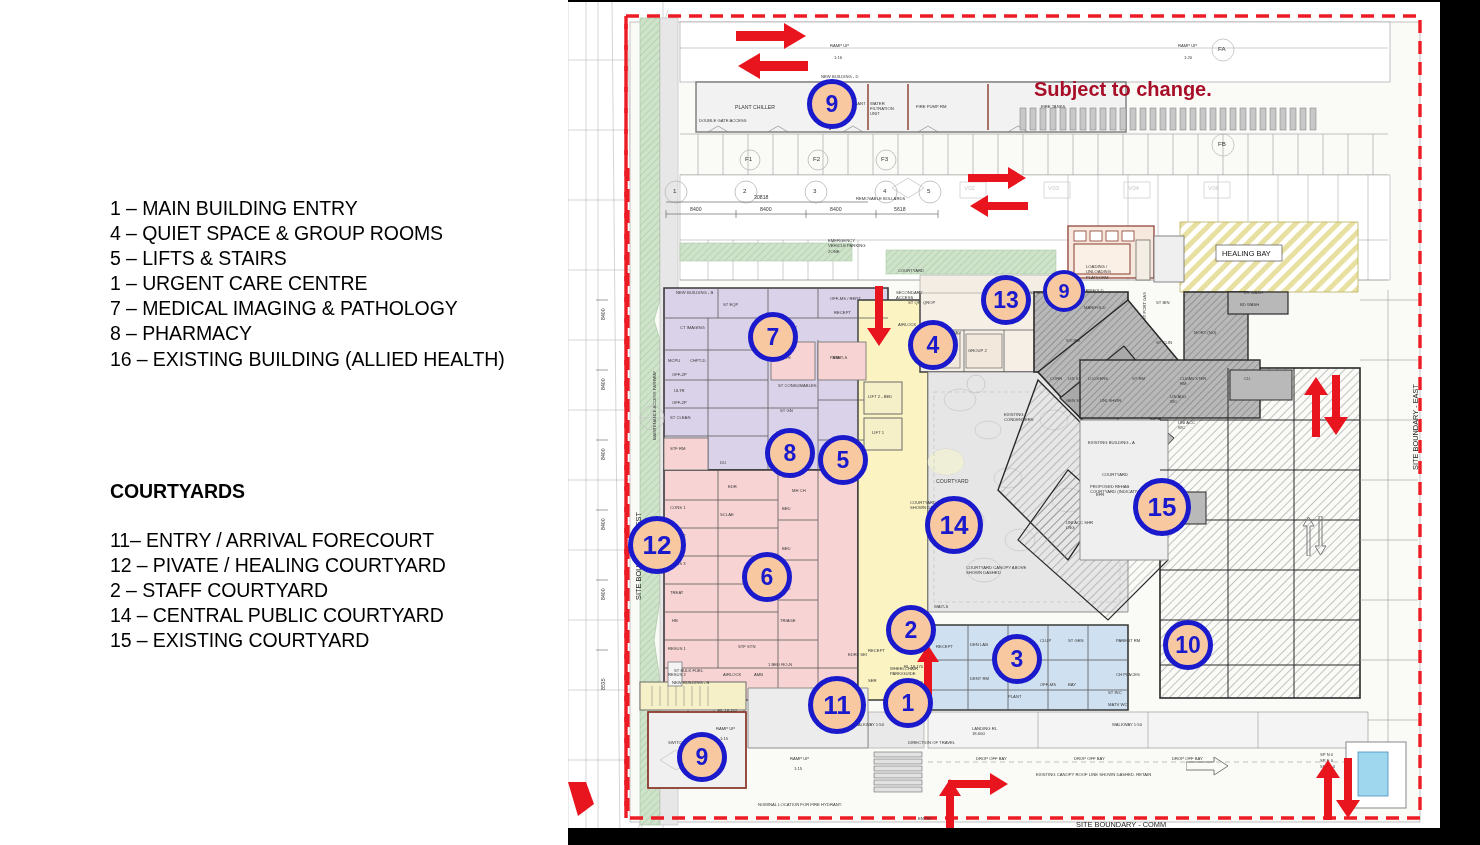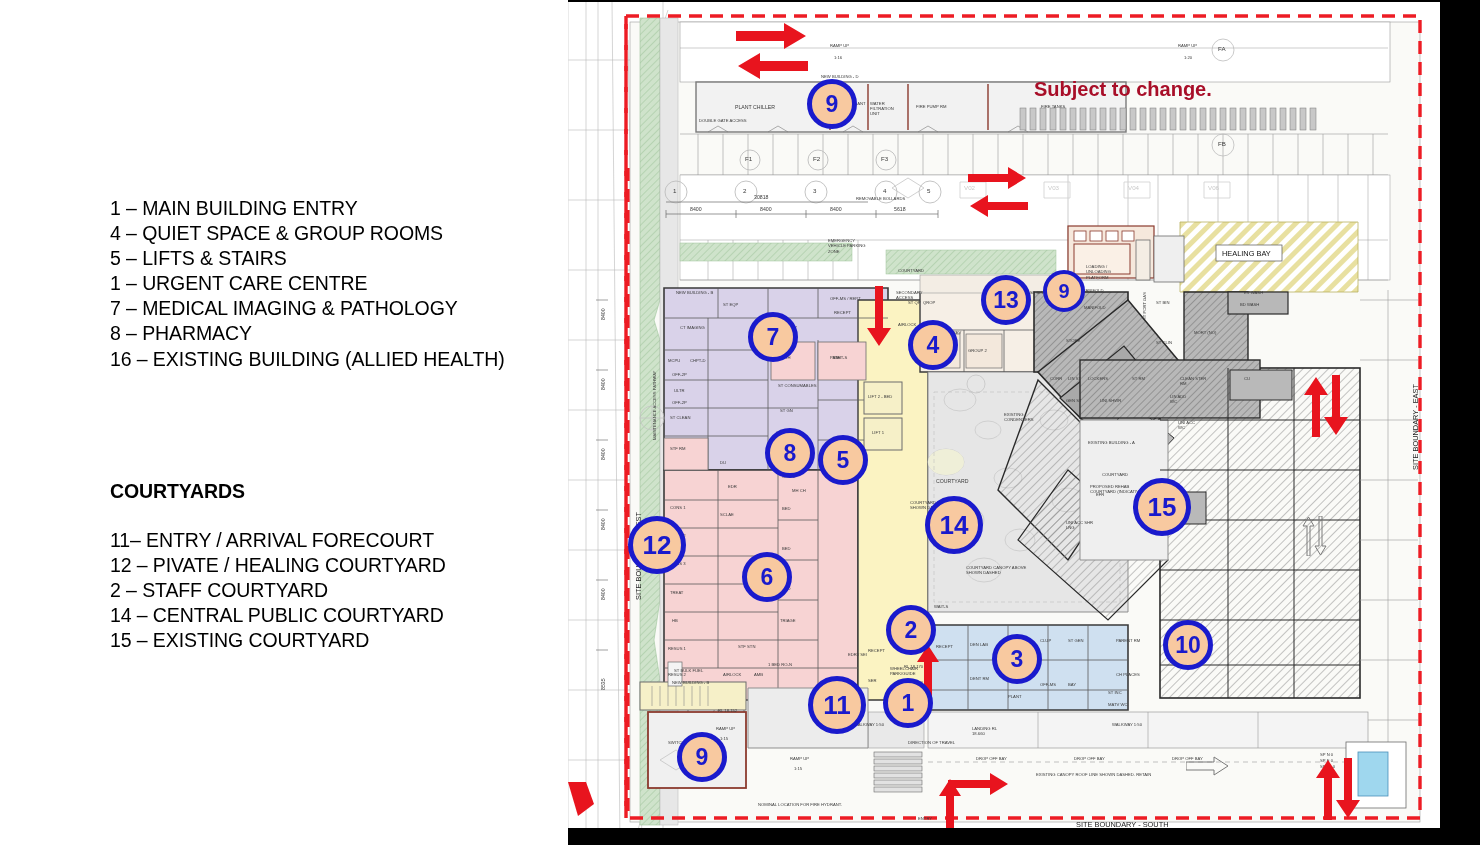--- a/index.html
+++ b/index.html
@@ -562,21 +562,21 @@
 
     <div class="ptext t5 vert" style="left:32px; top:320px; transform:rotate(-90deg);">8400</div>
     <div class="ptext t5 vert" style="left:32px; top:390px; transform:rotate(-90deg);">8400</div>
     <div class="ptext t5 vert" style="left:32px; top:460px; transform:rotate(-90deg);">8400</div>
     <div class="ptext t5 vert" style="left:32px; top:530px; transform:rotate(-90deg);">8400</div>
     <div class="ptext t5 vert" style="left:32px; top:600px; transform:rotate(-90deg);">8400</div>
     <div class="ptext t5 vert" style="left:32px; top:690px; transform:rotate(-90deg);">8535</div>
 
     <div class="ptext t7 vert" style="left:66px; top:600px; transform:rotate(-90deg); color:#222;">SITE BOUNDARY - WEST</div>
     <div class="ptext t7 vert" style="left:843px; top:470px; transform:rotate(-90deg); color:#222;">SITE BOUNDARY - EAST</div>
-    <div class="ptext t7" style="left:508px; top:820px; color:#222;">SITE BOUNDARY - SOUTH</div>
+    <div class="ptext t7" style="left:508px; top:820px; color:#222;">SITE BOUNDARY - COMM</div>
     <div class="ptext t4 vert" style="left:84px; top:440px; transform:rotate(-90deg);">MAINTENANCE ACCESS PATHWAY</div>
 
     <div class="ptext t4" style="left:152px; top:72px; opacity:0;"></div>
     <div class="ptext t4" style="left:108px; top:290px;">NEW BUILDING - B</div>
     <div class="ptext t4" style="left:112px; top:325px;">CT IMAGING</div>
     <div class="ptext t4" style="left:218px; top:325px;">XRAY</div>
     <div class="ptext t4" style="left:155px; top:302px;">ST EQP</div>
     <div class="ptext t4" style="left:100px; top:358px;">MCPU</div>
     <div class="ptext t4" style="left:122px; top:358px;">CHPT-D</div>
     <div class="ptext t4" style="left:106px; top:388px;">ULTR</div>

